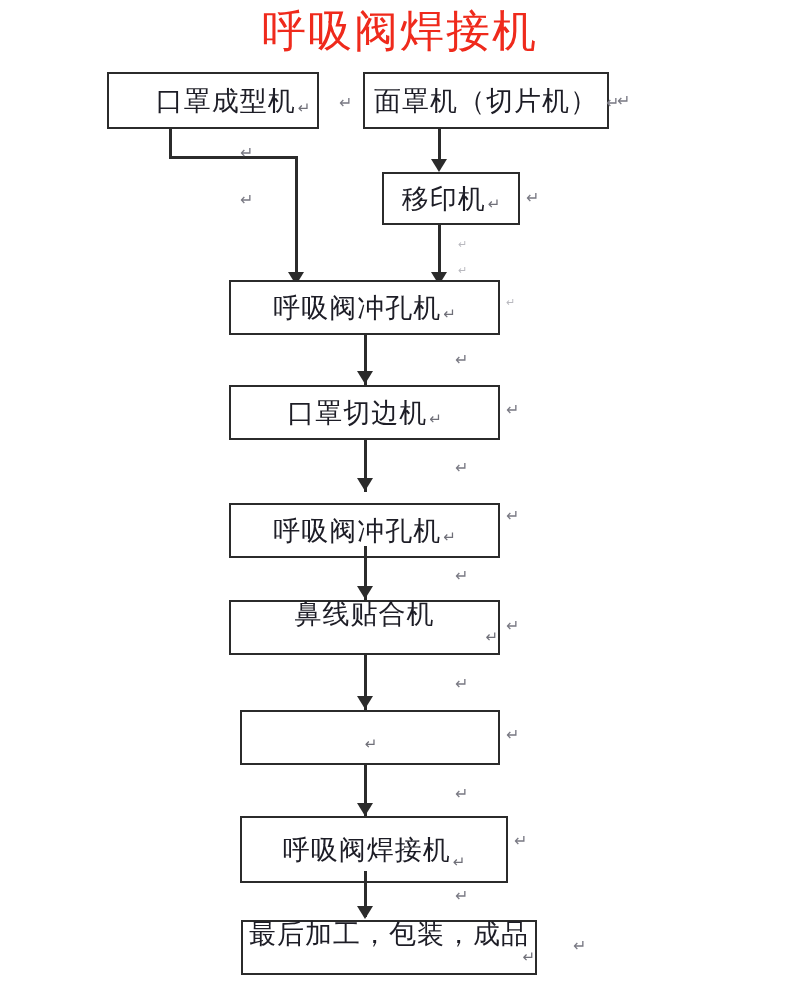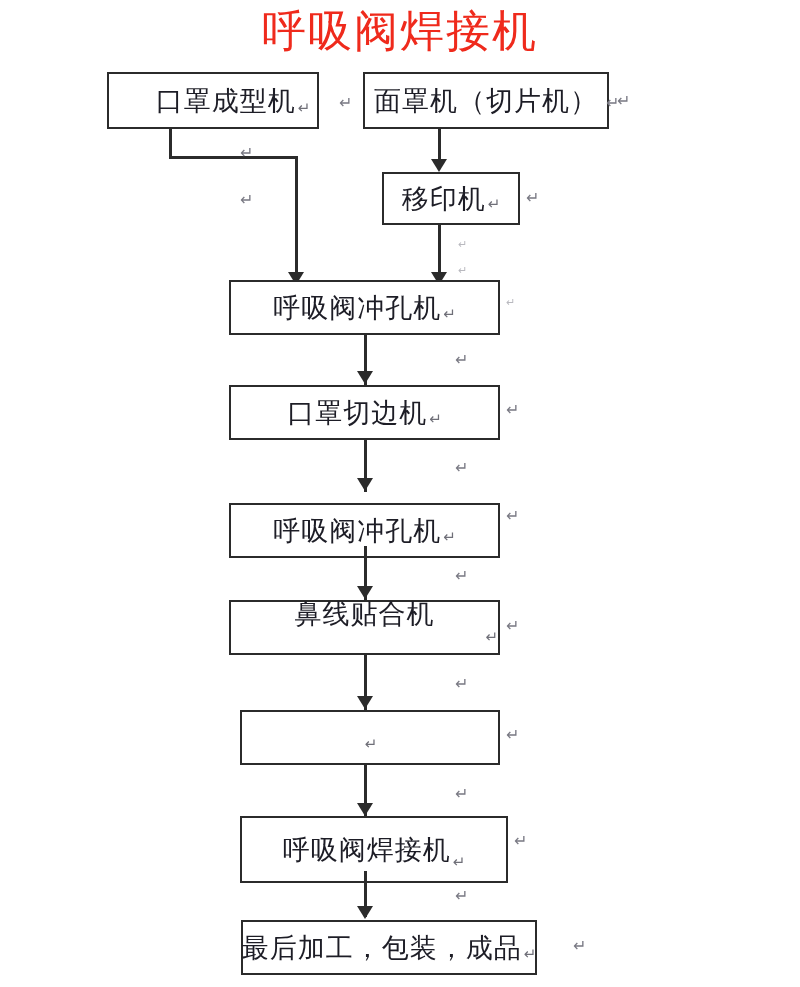--- a/index.html
+++ b/index.html
@@ -181,19 +181,19 @@
   <div class="node" style="left:240px; top:816px; width:268px; height:67px;">
     <span class="label">呼吸阀焊接机</span>
     <span class="pilcrow-in">↵</span>
   </div>
   <div class="pilcrow" style="left:514px; top:833px;">↵</div>
 
   <div class="vline" style="left:364px; top:871px; height:46px;"></div>
   <div class="arrowhead" style="left:357px; top:906px;"></div>
   <div class="pilcrow" style="left:455px; top:888px;">↵</div>
 
-  <div class="node" style="left:241px; top:920px; width:296px; height:55px;">
+  <div class="node" style="left:241px; top:920px; width:296px; height:55px;flex-direction:column;">
     <span class="label">最后加工，包装，成品</span>
     <span class="pilcrow-in">↵</span>
   </div>
   <div class="pilcrow" style="left:573px; top:938px;">↵</div>
 
 </div>
 
 </body></html>

